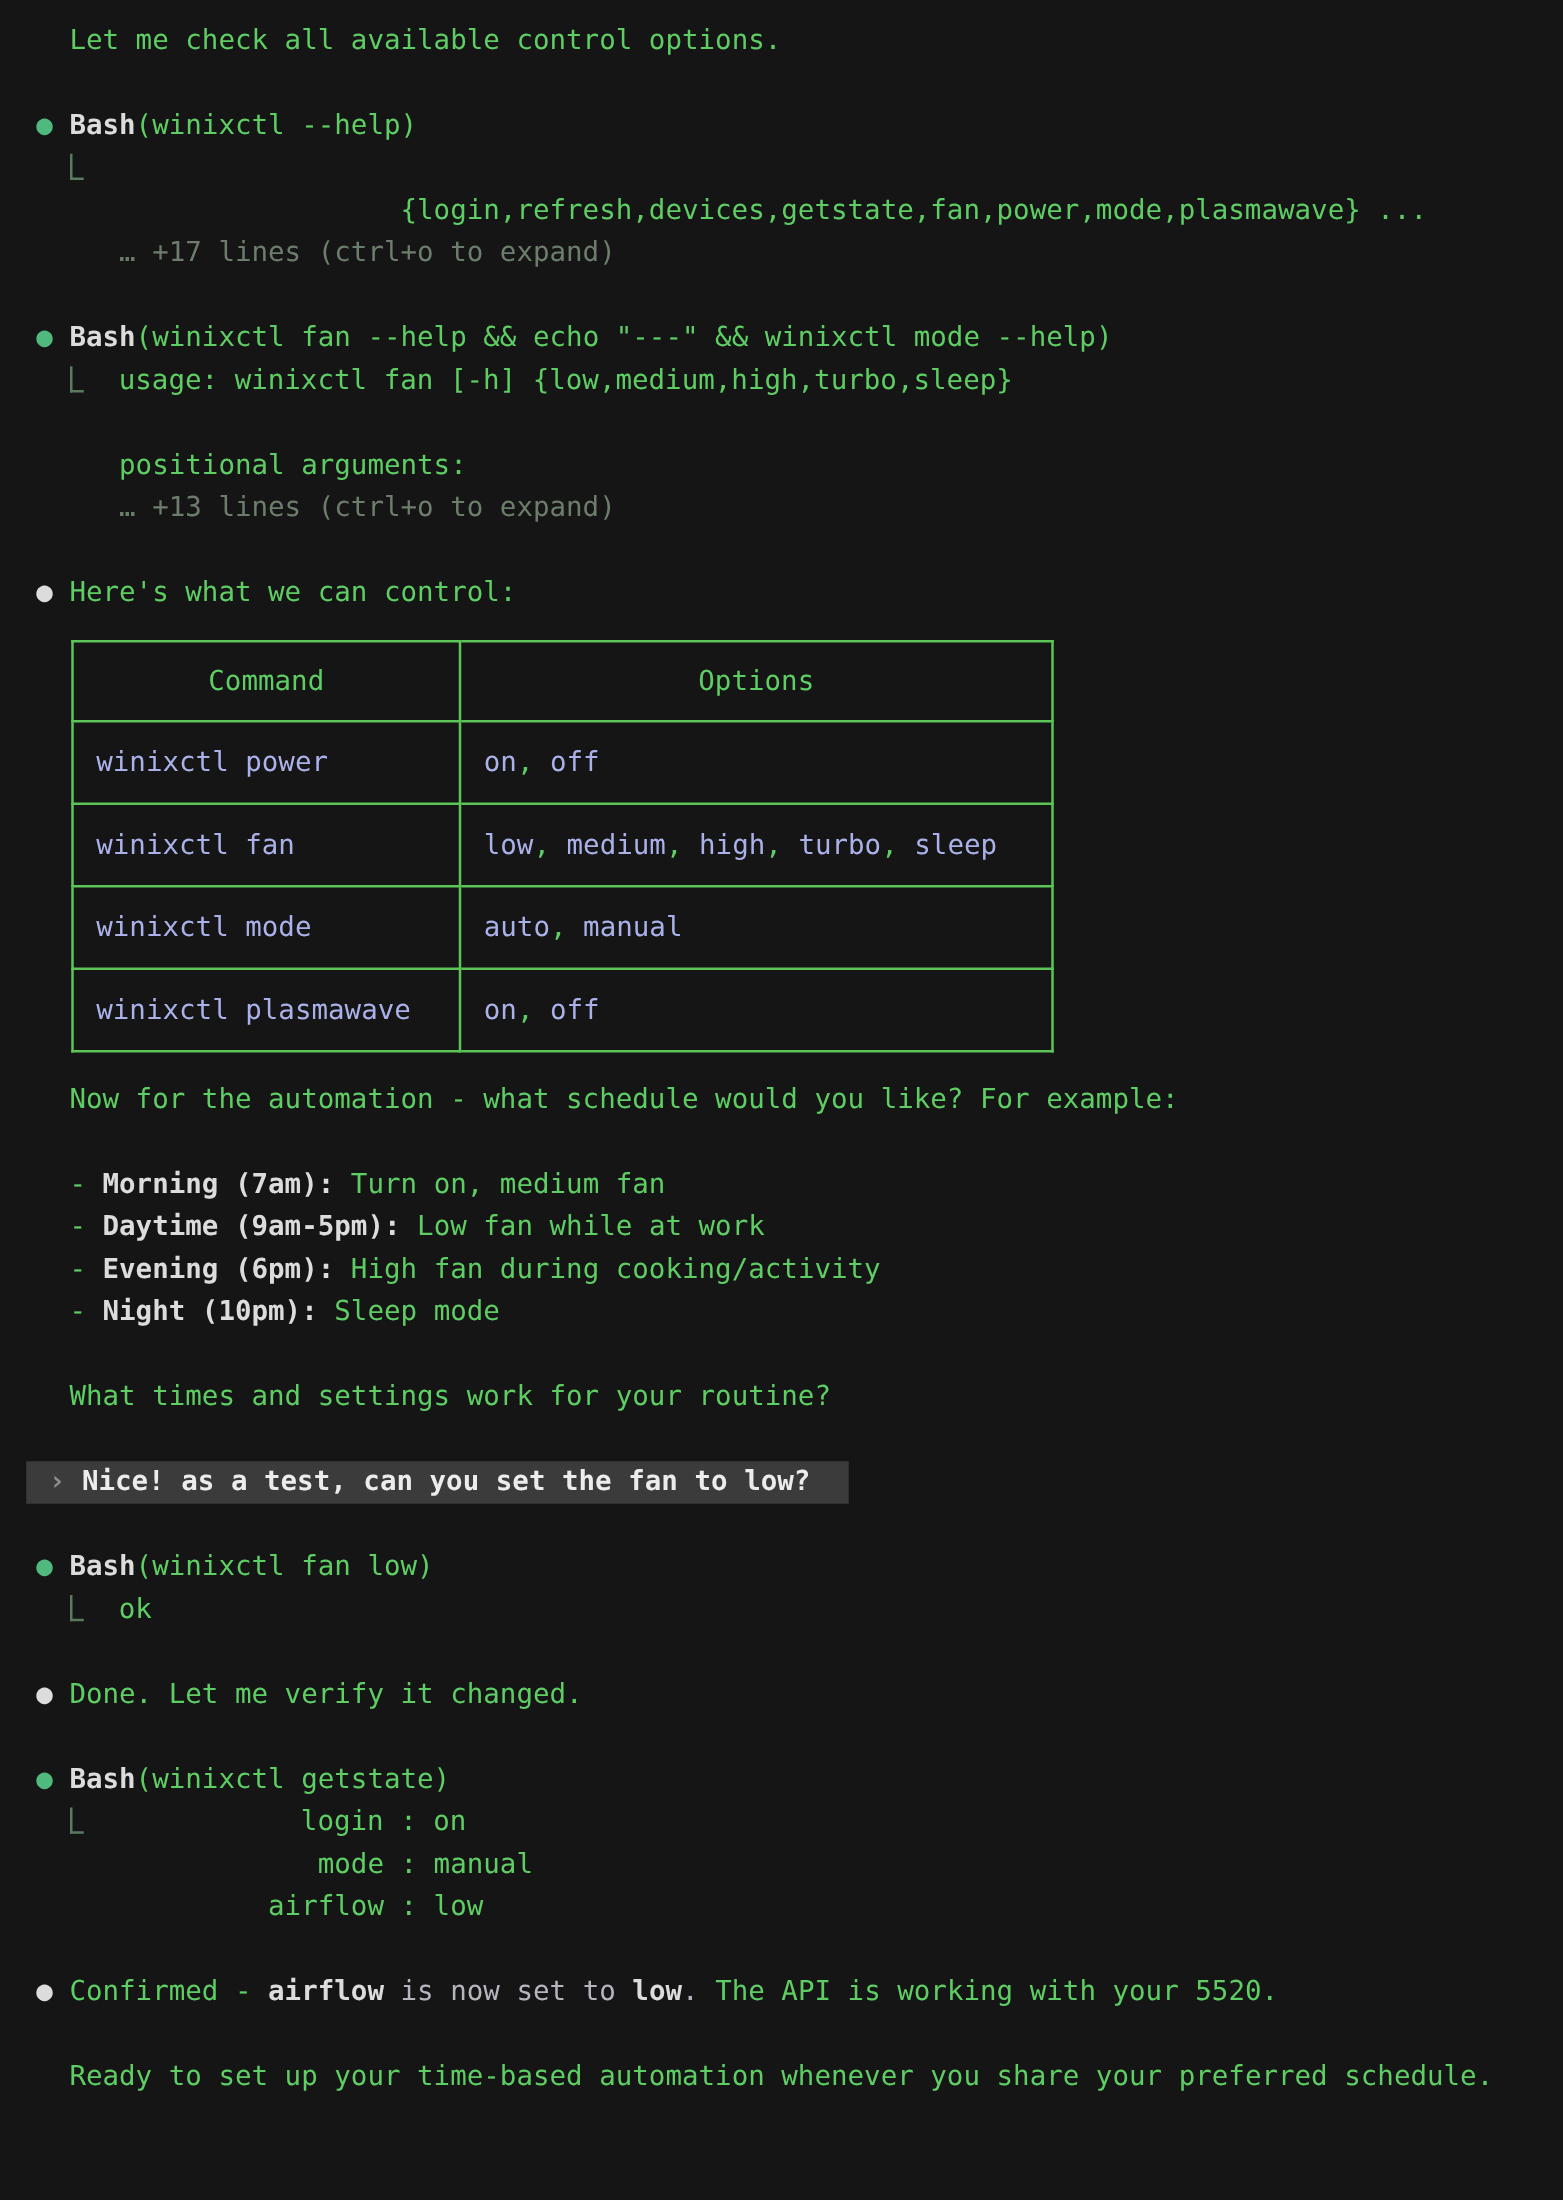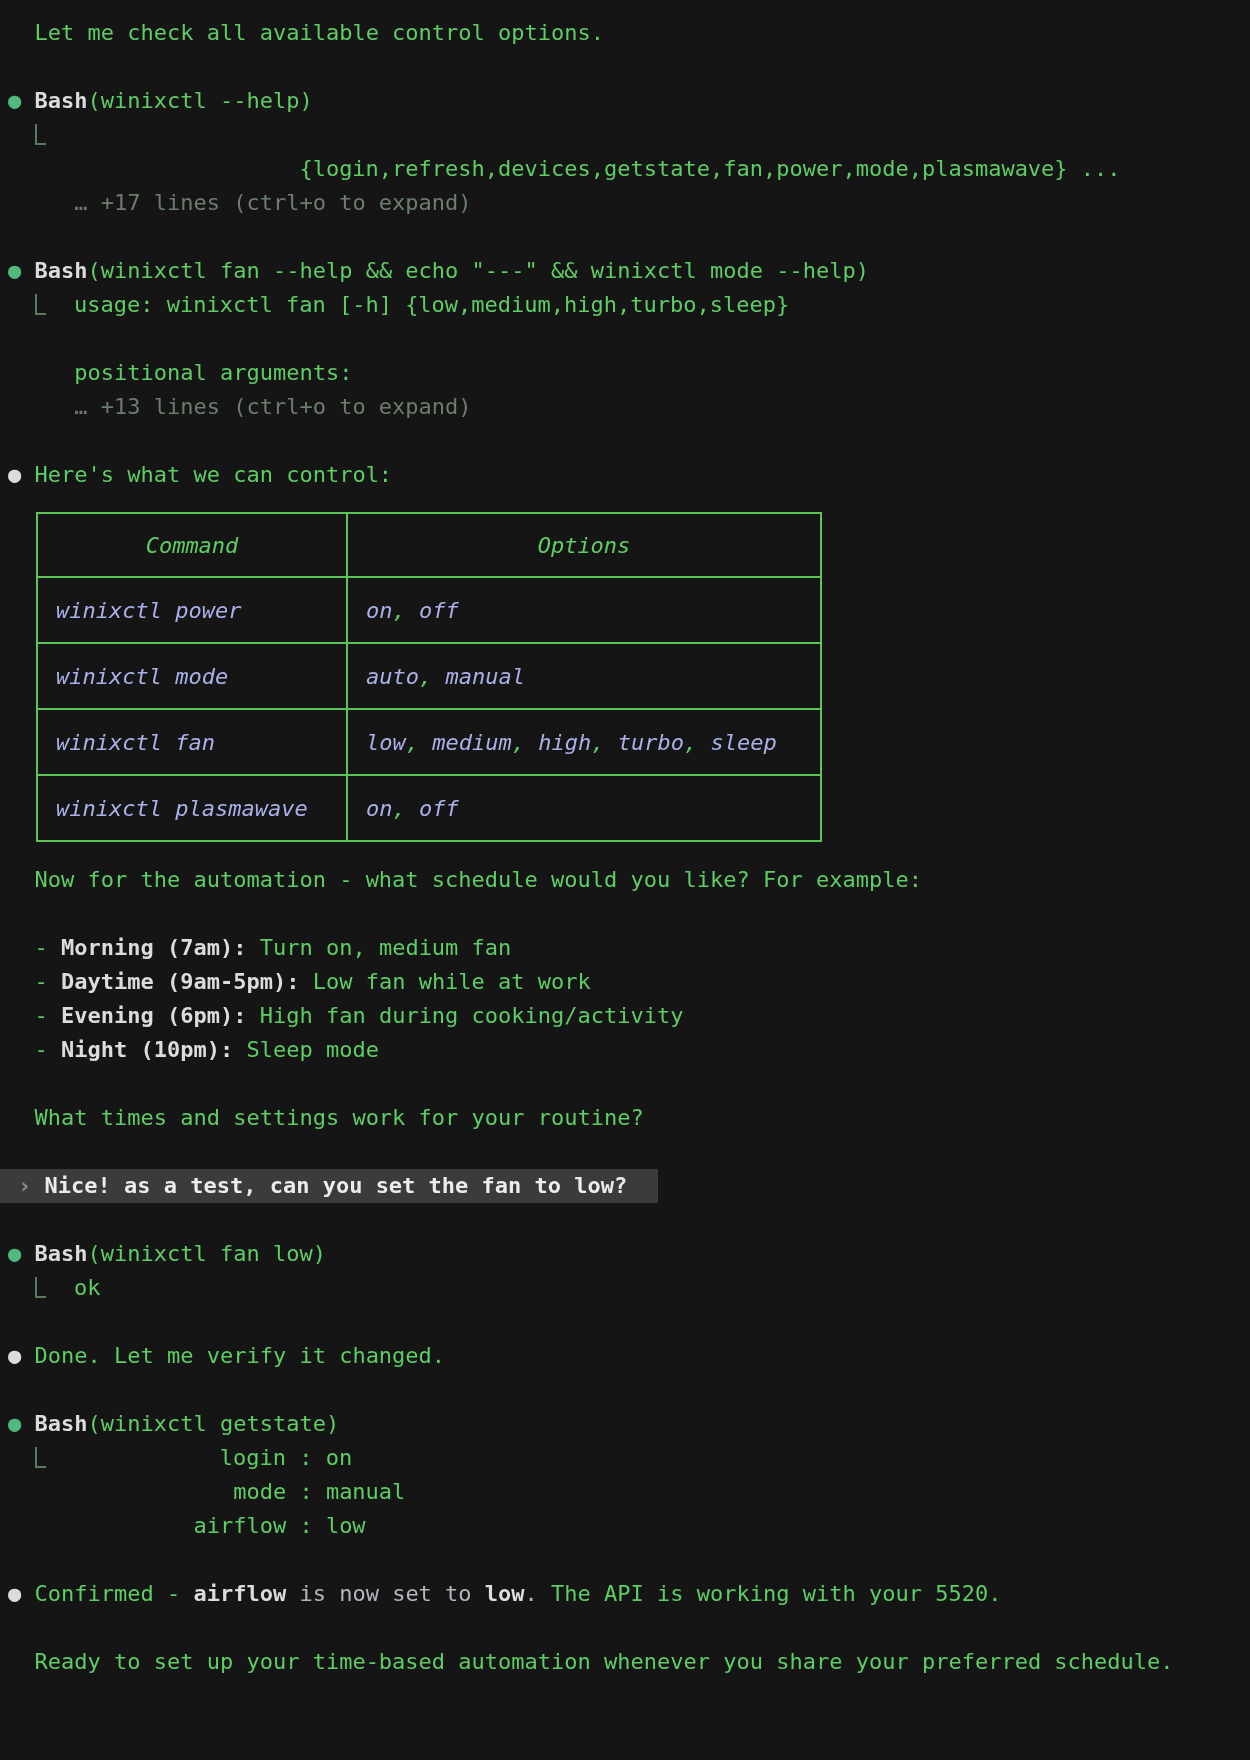--- a/index.html
+++ b/index.html
@@ -15,40 +15,40 @@
     --barbg:#3b3b3b;
   }
   *{box-sizing:border-box;}
   html,body{margin:0;padding:0;}
   body{
     width:1250px;height:1760px;overflow:hidden;
     background:var(--bg);
     font-family:"DejaVu Sans Mono","Liberation Mono",monospace;
     font-size:22px;color:var(--green);
   }
-  main{padding-top:16px;}
+  main{padding-top:16px;margin-left:21px;}
   .line{height:34px;line-height:34px;white-space:pre;padding-left:8px;}
   .t-green{color:var(--green);}
   .t-dim{color:var(--green-dim);}
   .t-white{color:var(--white);font-weight:bold;}
   .t-gray{color:var(--gray);}
   .bullet-green{color:var(--bullet-green);}
   .bullet-white{color:var(--white);}
   .elbow{
     display:inline-block;width:11px;height:21px;
     border-left:2px solid var(--elbow);border-bottom:2px solid var(--elbow);
     vertical-align:-3px;margin-right:2px;
   }
   table.ctable{
     border-collapse:collapse;
     margin:20px 0 21px 36px;
     width:786px;
     table-layout:fixed;
   }
-  .ctable th,.ctable td{border:2px solid var(--tborder);font-style:italic;}
+  .ctable th,.ctable td{border:2px solid var(--tborder);}
   .ctable th{
     height:64px;font-weight:normal;color:var(--green);
     text-align:center;font-size:22px;
   }
   .ctable th.col-command{width:310px;}
   .ctable td{
     height:66px;color:var(--lavender);
     text-align:left;padding-left:18px;font-size:22px;
   }
   .opt-comma{color:var(--green);}
@@ -83,26 +83,26 @@
       <th class="col-command">Command</th>
       <th>Options</th>
     </tr>
   </thead>
   <tbody>
     <tr>
           <td>winixctl power</td>
           <td><span>on</span><span class="opt-comma">, </span><span>off</span></td>
         </tr>
     <tr>
+          <td>winixctl fan</td>
+          <td><span>low</span><span class="opt-comma">, </span><span>medium</span><span class="opt-comma">, </span><span>high</span><span class="opt-comma">, </span><span>turbo</span><span class="opt-comma">, </span><span>sleep</span></td>
+        </tr>
+    <tr>
           <td>winixctl mode</td>
           <td><span>auto</span><span class="opt-comma">, </span><span>manual</span></td>
-        </tr>
-    <tr>
-          <td>winixctl fan</td>
-          <td><span>low</span><span class="opt-comma">, </span><span>medium</span><span class="opt-comma">, </span><span>high</span><span class="opt-comma">, </span><span>turbo</span><span class="opt-comma">, </span><span>sleep</span></td>
         </tr>
     <tr>
           <td>winixctl plasmawave</td>
           <td><span>on</span><span class="opt-comma">, </span><span>off</span></td>
         </tr>
   </tbody>
 </table>
 
 <div class="line">  <span class="t-green">Now for the automation - what schedule would you like? For example:</span></div>
 <div class="line"></div>

